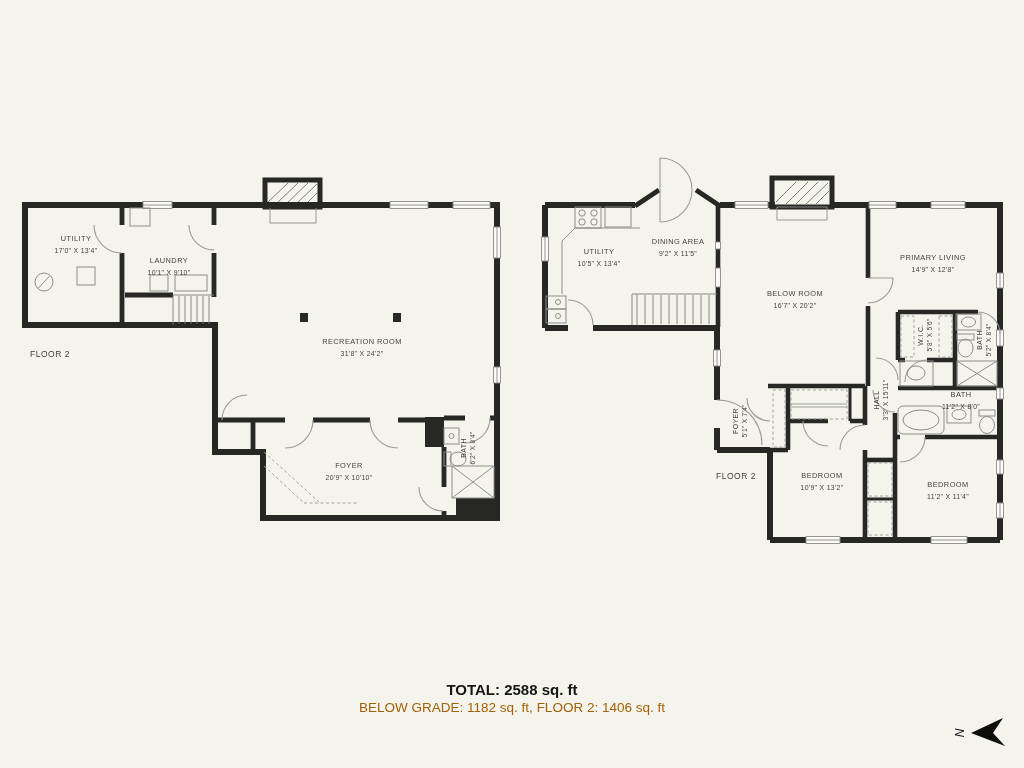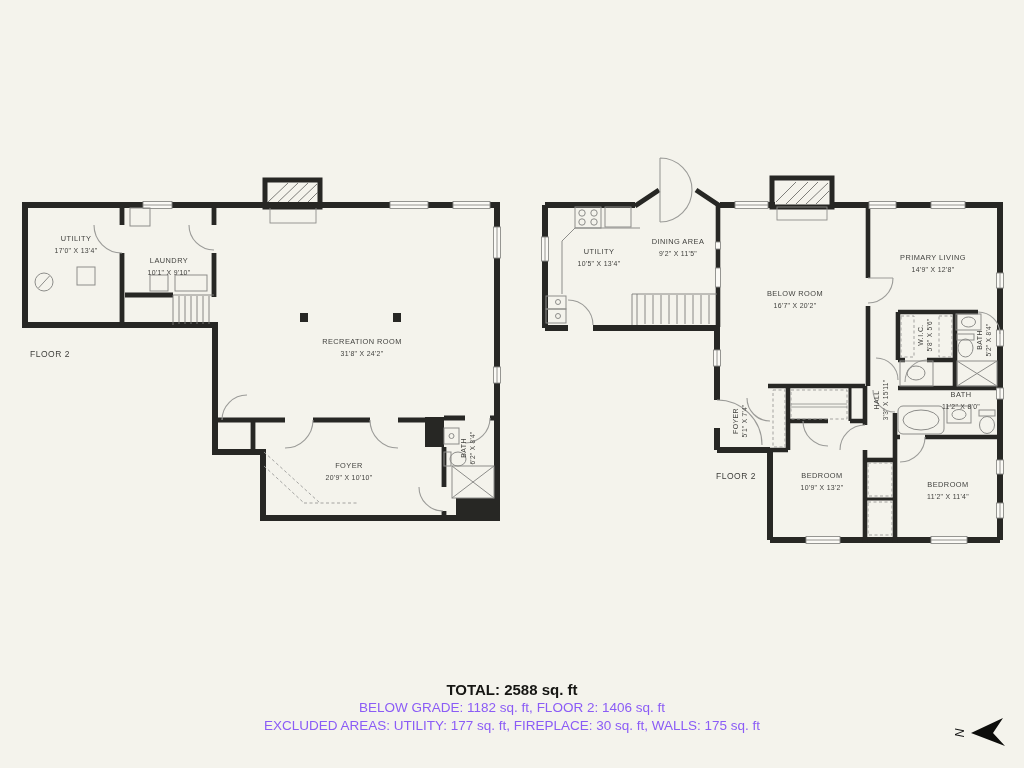--- a/index.html
+++ b/index.html
@@ -10,21 +10,21 @@
   .room{position:absolute;transform:translate(-50%,-50%);text-align:center;
         color:#42423f;white-space:nowrap;}
   .room .rn{font-size:7.4px;letter-spacing:.45px;}
   .room .rd{font-size:6.9px;letter-spacing:.3px;margin-top:4px;}
   .room.v{transform:translate(-50%,-50%) rotate(-90deg);}
   .room.v .rn{font-size:6.9px;}
   .room.v .rd{font-size:6.6px;margin-top:2px;}
   .floor-tag{position:absolute;font-size:8.5px;letter-spacing:.5px;color:#3c3c39;}
   .summary{position:absolute;left:0;top:681px;width:1024px;text-align:center;color:#2b2b28;}
   .summary .s1{font-size:15px;font-weight:bold;color:#161613;line-height:18px;text-align:center;}
-  .summary .s2,.summary .s3{font-size:13.5px;line-height:18.4px;color:#8b5cf6;}
+  .summary .s2,.summary .s3{font-size:13.5px;line-height:18.4px;color:#a16207;}
   .compass{position:absolute;left:948px;top:708px;width:66px;height:48px;}
   .compass .nletter{position:absolute;left:8px;top:18px;font-size:12px;color:#111;
         transform:rotate(-90deg);font-style:italic;}
 </style>
 </head>
 <body>
 
 <div class="stage">
 
   <svg width="1024" height="768" viewBox="0 0 1024 768">
@@ -318,21 +318,20 @@
   </div>
   <div class="room" style="left:948px;top:490px">
     <div class="rn">BEDROOM</div>
     <div class="rd">11'2" X 11'4"</div>
   </div>
   <div class="floor-tag" style="left:716px;top:471px">FLOOR 2</div>
 
   <div class="summary">
     <div class="s1">TOTAL: 2588 sq. ft</div>
     <div class="s2">BELOW GRADE: 1182 sq. ft, FLOOR 2: 1406 sq. ft</div>
-    <div class="s3">EXCLUDED AREAS: UTILITY: 177 sq. ft, FIREPLACE: 30 sq. ft, WALLS: 175 sq. ft</div>
   </div>
 
   <div class="compass">
     <span class="nletter">N</span>
     <svg width="66" height="48">
       <polygon points="23,25 55,10 45,25 57,38" fill="#0d0d0b"></polygon>
     </svg>
   </div>
 
 </div>

